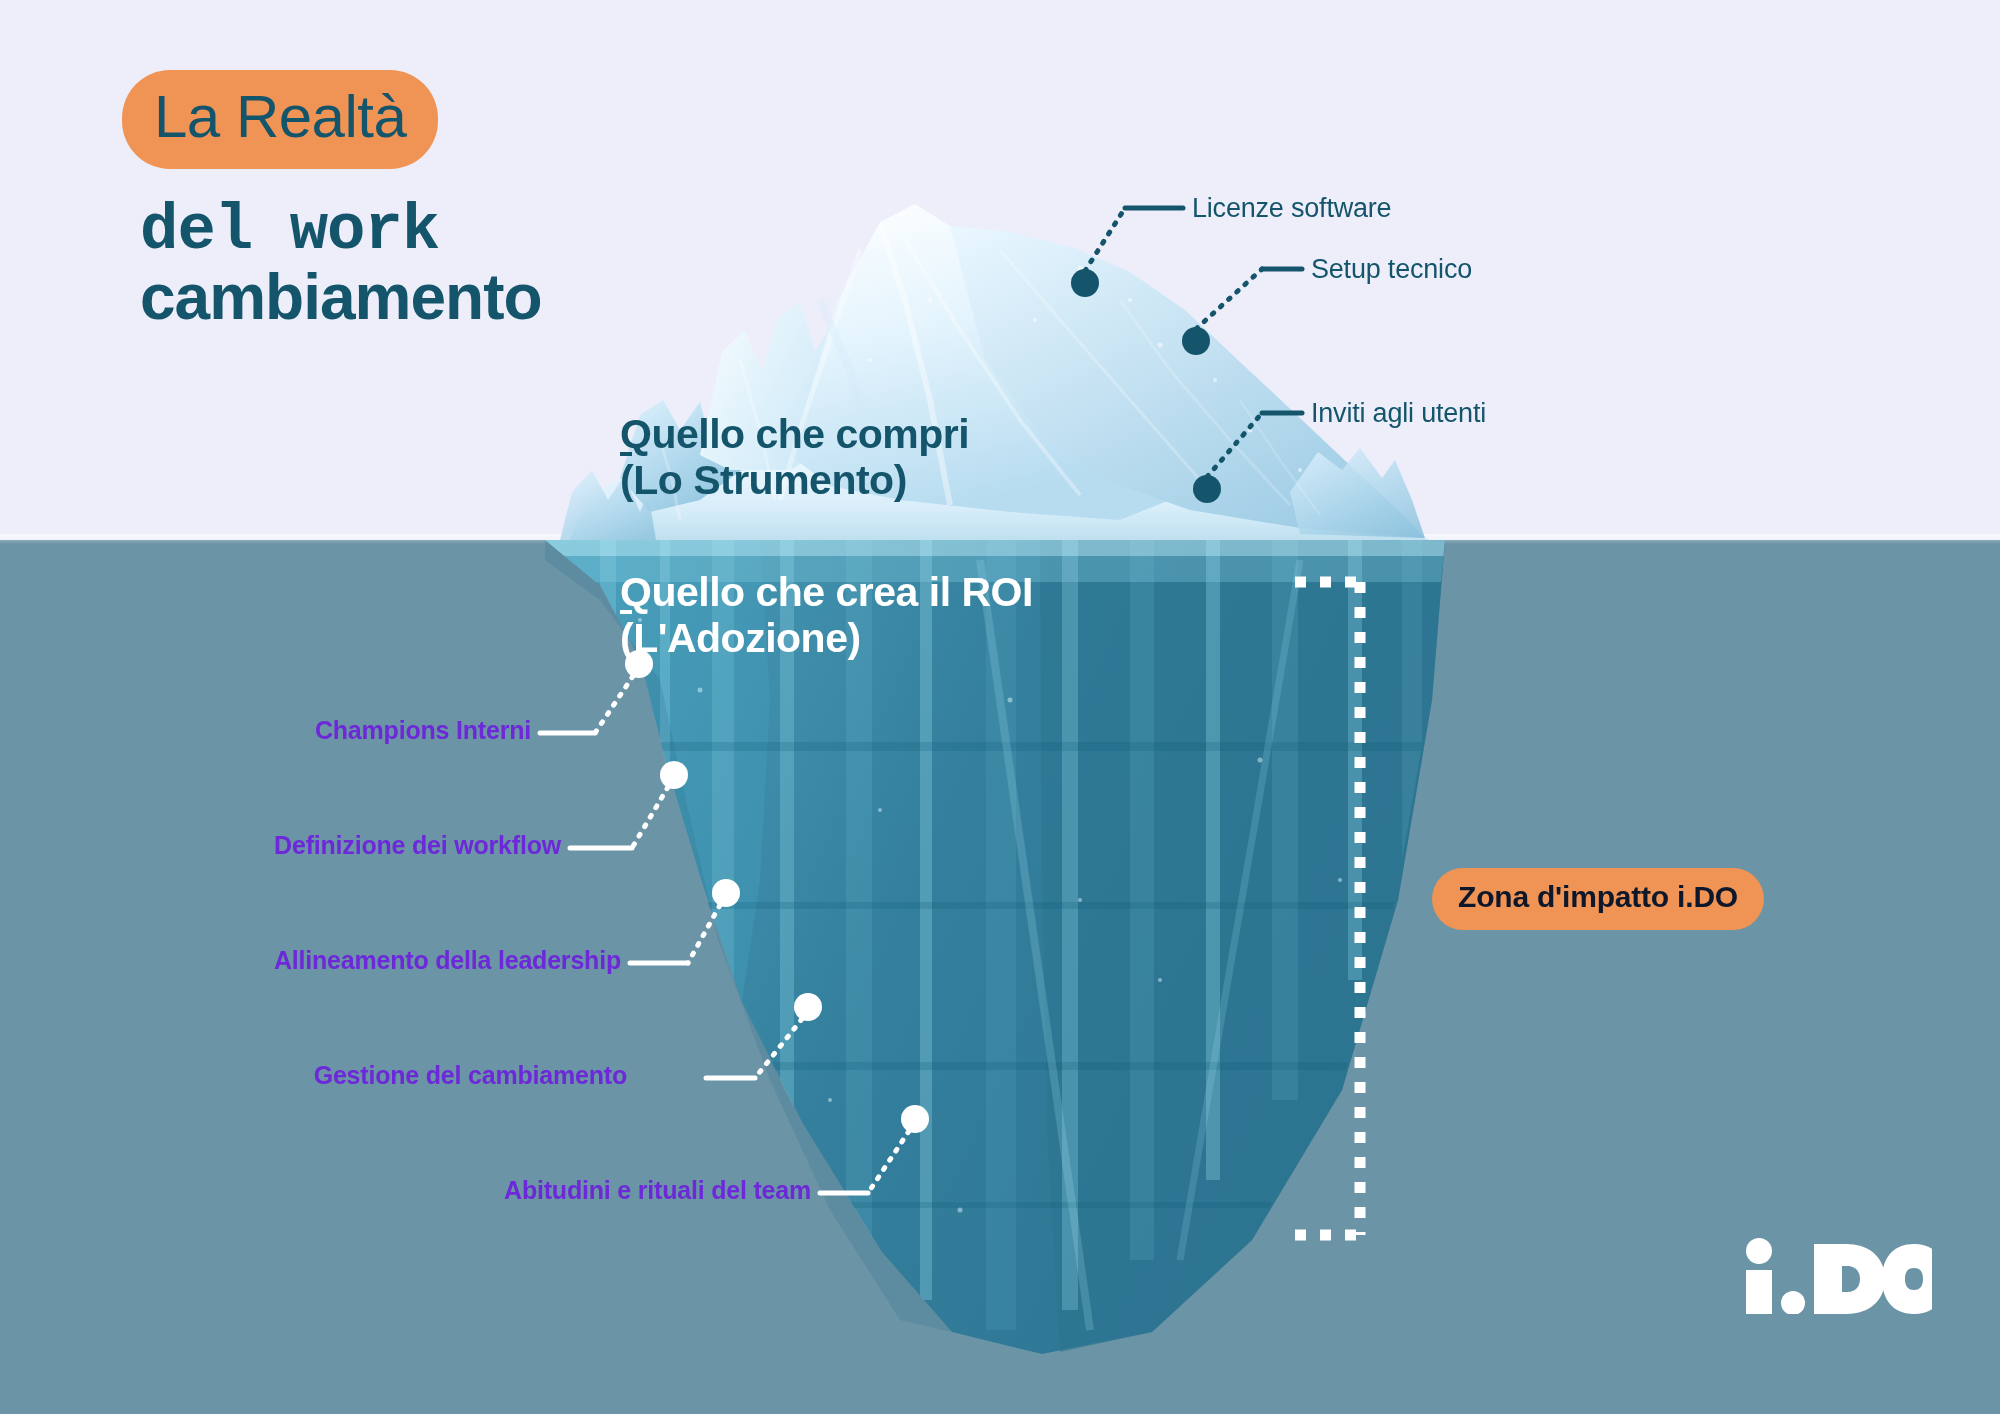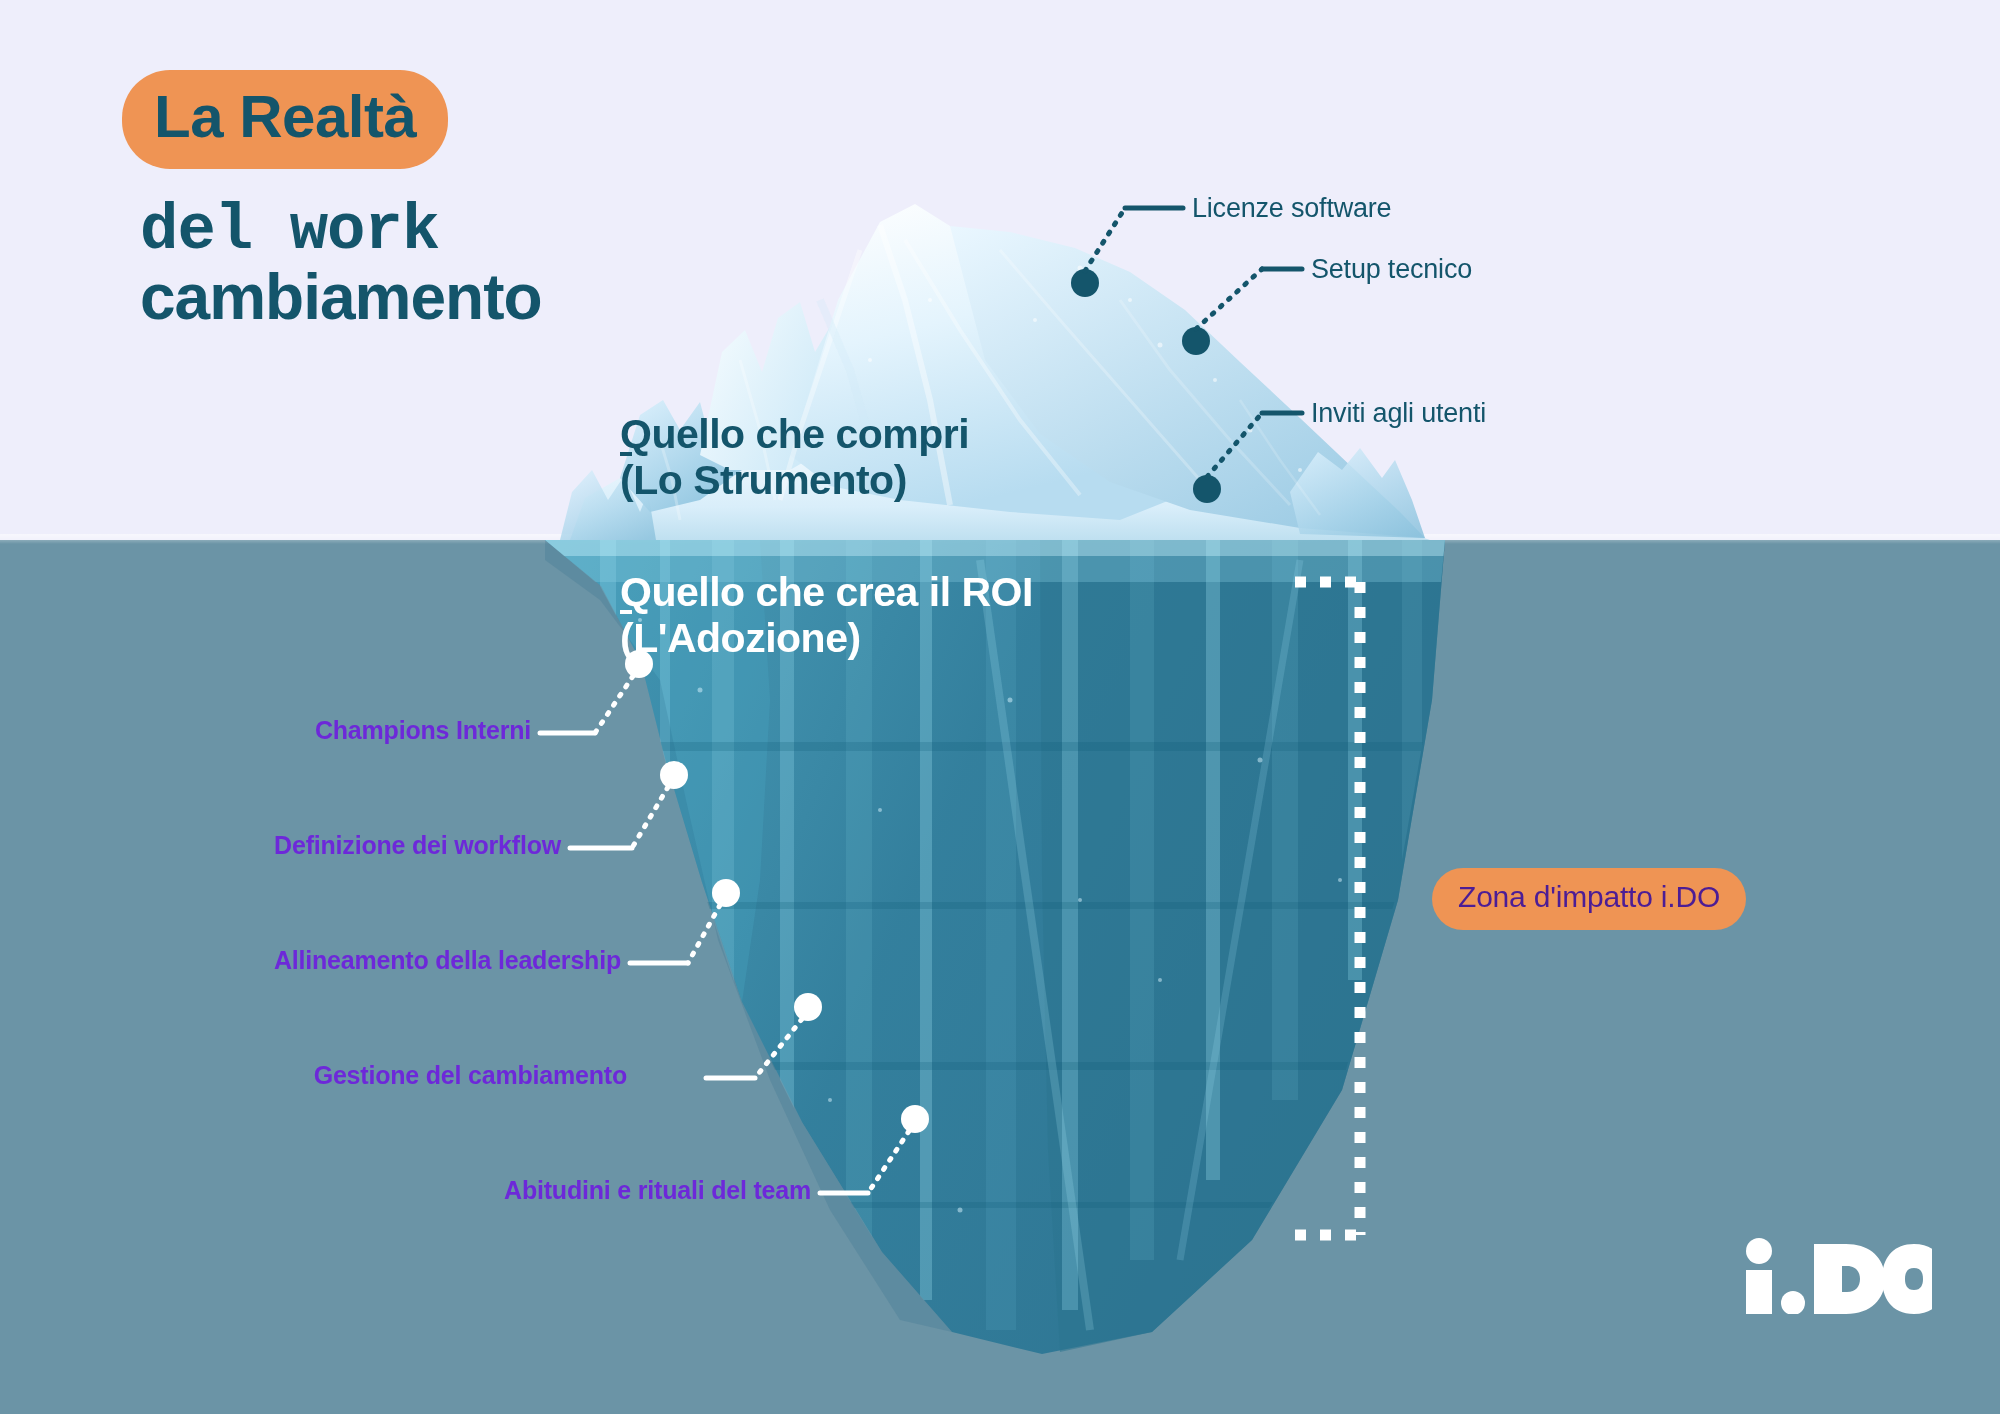--- a/index.html
+++ b/index.html
@@ -20,21 +20,21 @@
 
   
   .berg { position:absolute; left:0; top:0; width:2000px; height:1414px; }
 
   
   .headline { position:absolute; left:122px; top:70px; }
   .pill-title {
     display:inline-block;
     background:#ef9454;
     color:#14556b;
-    font-size:60px; font-weight:bold;
+    font-size:60px; font-weight:normal;
     line-height:1;
     padding:17px 32px 22px 32px;
     border-radius:48px;
     letter-spacing:-.5px;
   }
   .head-line2, .head-line3 {
     color:#14556b; font-size:64px; font-weight:bold;
     line-height:1.03; letter-spacing:-1px; display:block;
   }
   .head-line2 { margin-top:30px; margin-left:18px;font-family:Liberation Mono, monospace;}
@@ -64,22 +64,22 @@
 
   
   .leaders { position:absolute; left:0; top:0; width:2000px; height:1414px; pointer-events:none; }
 
   
   .bracket { position:absolute; left:0; top:0; width:2000px; height:1414px; pointer-events:none; }
 
   
   .impact-badge {
     position:absolute; left:1432px; top:868px;
-    background:#ef9454; color:#4c1d95;
-    font-size:30px; font-weight:normal; letter-spacing:-.2px;
+    background:#ef9454; color:#0f172a;
+    font-size:30px; font-weight:bold; letter-spacing:-.2px;
     padding:12px 26px 16px 26px; border-radius:34px;
     white-space:nowrap;
   }
 
   
   .logo { position:absolute; left:1742px; top:1238px; }
   .logo svg { display:block; }
 </style>
 </head>
 <body>

